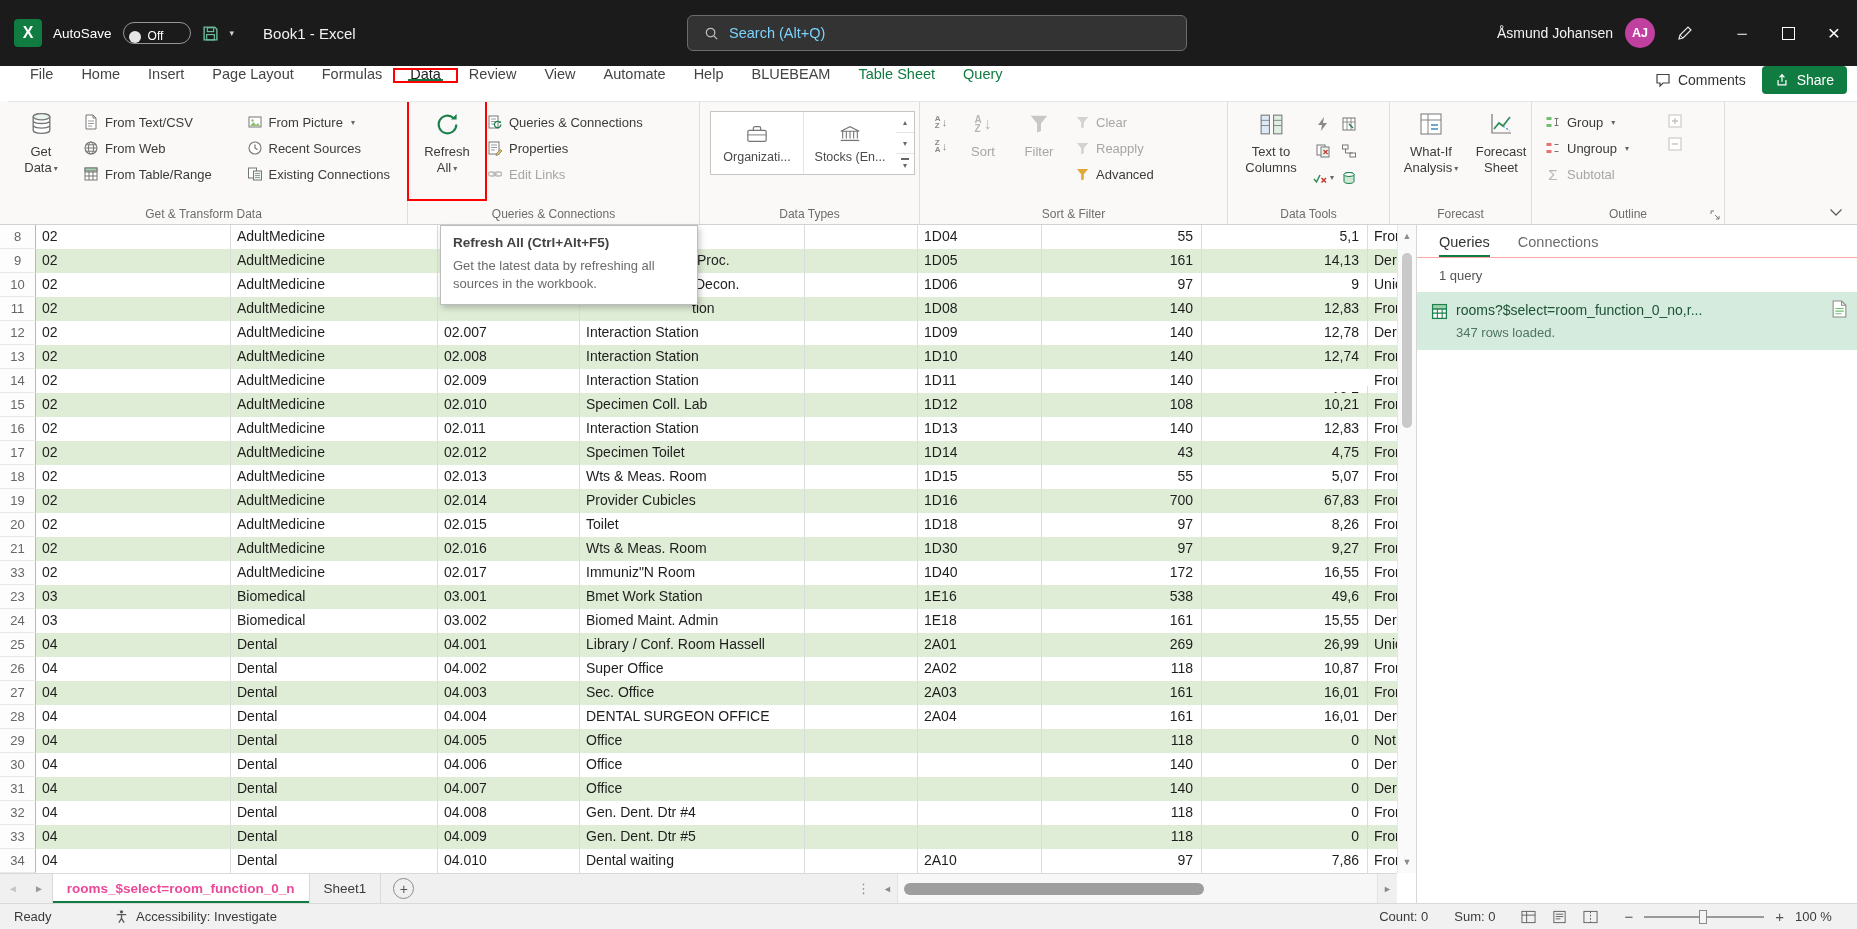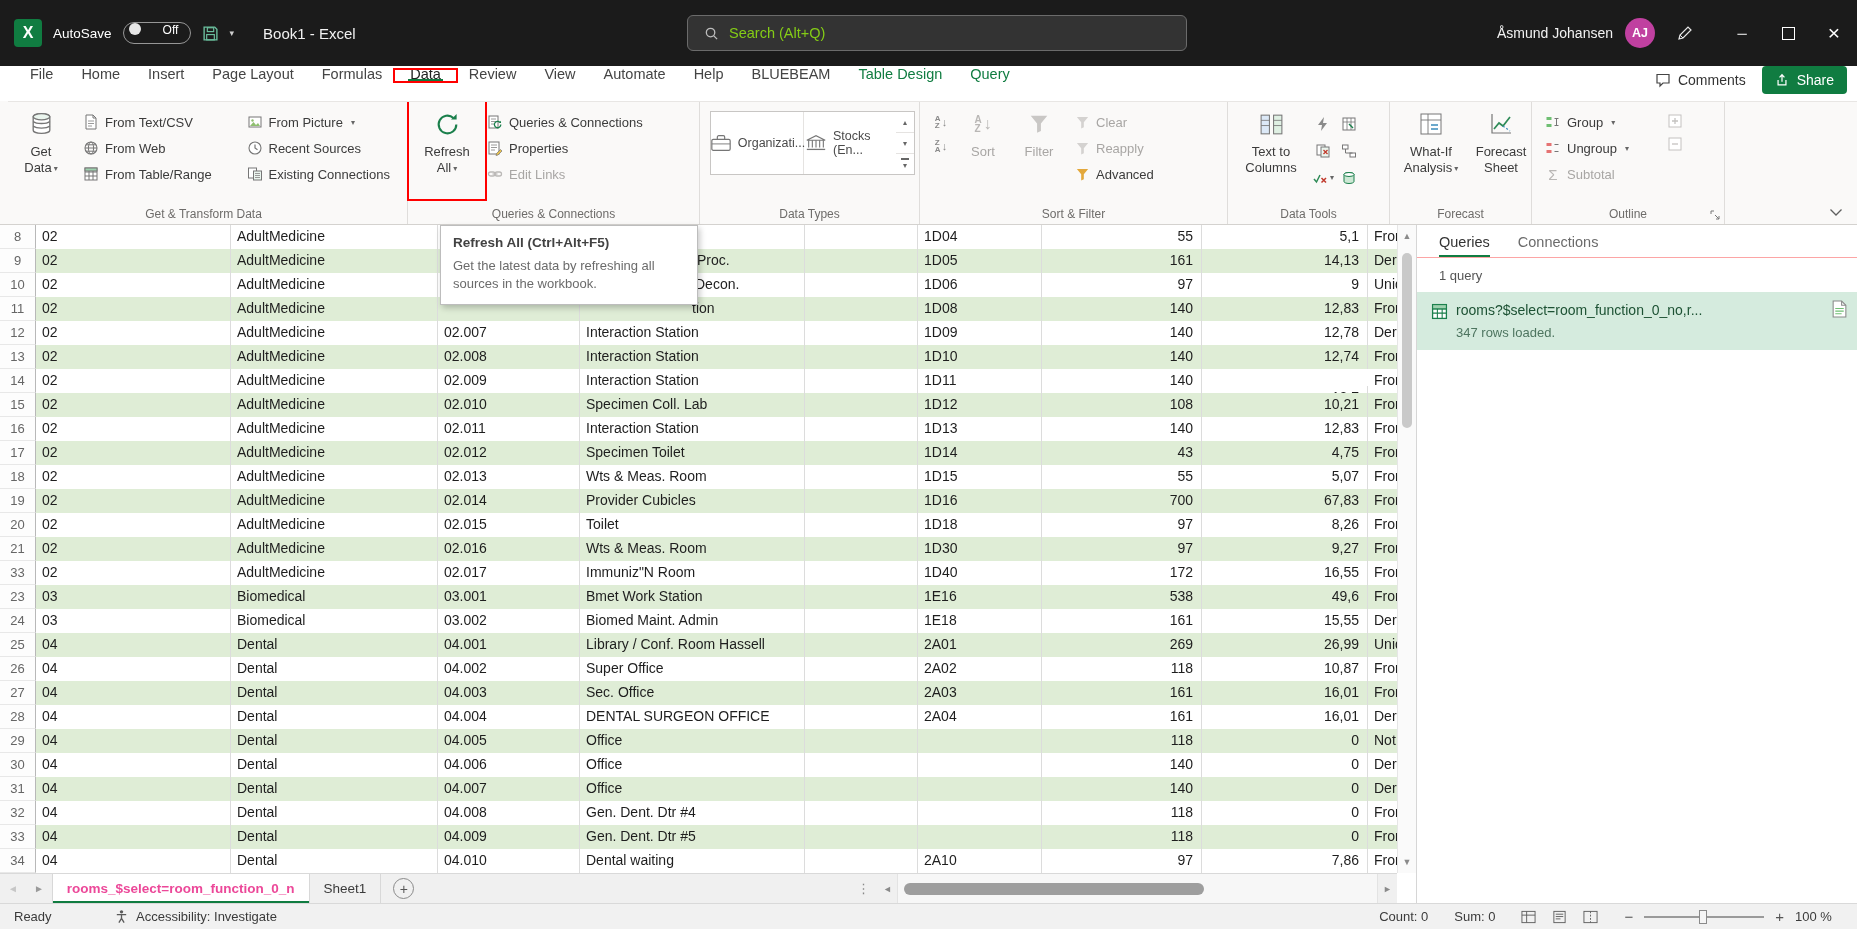--- a/index.html
+++ b/index.html
@@ -8,28 +8,28 @@
   svg{display:block;}
 
   
   .titlebar{position:absolute;left:0;top:0;width:100%;height:66px;background:#1B1B1B;
             display:flex;align-items:center;color:#fff;z-index:20;}
   .tb-left{display:flex;align-items:center;gap:11px;padding-left:14px;}
   .xlogo{width:28px;height:28px;background:#107C41;border-radius:4px;display:flex;
          align-items:center;justify-content:center;font-weight:bold;font-size:16px;color:#fff;}
   .autosave-label{font-size:13.5px;}
   .toggle{width:56px;height:20px;border:1px solid #969696;border-radius:11px;display:flex;
-          align-items:flex-start;gap:22px;padding:0 5px;}
+          align-items:flex-end;gap:7px;padding:0 5px;}
   .knob{width:12px;height:12px;border-radius:50%;background:#E6E6E6;}
   .toggle .st{font-size:12px;color:#fff;}
   .tb-caret{font-size:9px;color:#CFCFCF;}
   .doc-title{font-size:15px;margin-left:18px;color:#F2F2F2;white-space:nowrap;}
   .searchbox{position:absolute;left:687px;top:15px;width:500px;height:36px;background:#333;
              border:1px solid #6B6B6B;border-radius:6px;display:flex;align-items:center;gap:10px;
-             padding-left:16px;color:#84cc16;font-size:14.5px;box-sizing:border-box;}
+             padding-left:16px;color:#7dd3fc;font-size:14.5px;box-sizing:border-box;}
   .tb-right{margin-left:auto;display:flex;align-items:center;}
   .user-name{font-size:14px;margin-right:12px;color:#F2F2F2;white-space:nowrap;}
   .avatar{width:30px;height:30px;border-radius:50%;background:#C040A0;display:flex;
           align-items:center;justify-content:center;font-size:12.5px;font-weight:bold;margin-right:22px;}
   .penbtn{margin-right:26px;}
   .winbtn{width:46px;height:66px;display:flex;align-items:center;justify-content:center;color:#fff;font-size:13px;}
   .maxrect{width:11px;height:11px;border:1.3px solid #fff;}
   .winbtn.close{font-size:21px;font-weight:300;}
 
   
@@ -56,21 +56,21 @@
   .bigbtn{width:70px;display:flex;flex-direction:column;align-items:center;padding-top:4px;gap:4px;position:relative;flex:none;}
   .bicon{height:32px;display:flex;align-items:center;justify-content:center;}
   .blabel{font-size:13px;color:#3B3B3B;text-align:center;line-height:1.2;}
   .caret{font-size:8px;color:#666;margin-left:2px;vertical-align:1px;}
   .scol{display:flex;flex-direction:column;padding-top:5px;}
   .sbtn{height:26px;display:flex;align-items:center;gap:6px;padding:0 7px;font-size:13px;color:#3B3B3B;white-space:nowrap;}
   .dim{color:#A8A6A4 !important;}
   .dim .blabel,.dim .slabel{color:#A8A6A4 !important;}
   .slabel{color:#3B3B3B;}
   .gallery{display:flex;border:1px solid #C8C6C4;background:#fff;margin:7px 4px 0 4px;height:64px;box-sizing:border-box;}
-  .gitem{width:92px;display:flex;flex-direction:row;align-items:center;justify-content:center;gap:5px;
+  .gitem{width:92px;display:flex;flex-direction:column;align-items:center;justify-content:center;gap:5px;
          border-right:1px solid #E5E3E1;font-size:12.5px;color:#4A4A4A;}
   .garrows{width:18px;display:flex;flex-direction:column;}
   .garr{flex:1;display:flex;flex-direction:column;align-items:center;justify-content:center;font-size:8px;color:#666;border-bottom:1px solid #E5E3E1;}
   .garr:last-child{border-bottom:none;}
   .morebar{display:block;width:8px;height:1.5px;background:#666;margin-bottom:1px;}
   .minicol{display:flex;flex-direction:column;gap:4px;padding-top:8px;width:30px;align-items:center;}
   .mbtn{height:20px;display:flex;align-items:center;justify-content:center;}
   .azi{display:inline-flex;flex-direction:column;font-size:8px;line-height:7px;font-weight:bold;color:#8a8a8a;}
   .dar{font-size:11px;color:#8a8a8a;margin-left:1px;line-height:11px;}
   .azi-big{display:inline-flex;flex-direction:column;font-size:10px;line-height:9px;font-weight:bold;color:#B9B7B5;}
@@ -208,21 +208,21 @@
         <div class="rtab">Home</div>
         <div class="rtab">Insert</div>
         <div class="rtab">Page Layout</div>
         <div class="rtab">Formulas</div>
         <div class="rtab sel">Data<div class="anno-tab"></div></div>
         <div class="rtab">Review</div>
         <div class="rtab">View</div>
         <div class="rtab">Automate</div>
         <div class="rtab">Help</div>
         <div class="rtab">BLUEBEAM</div>
-        <div class="rtab ctx">Table Design</div>
+        <div class="rtab ctx">Table Sheet</div>
         <div class="rtab ctx">Query</div>
       </div>
     <div class="tabrow-right">
       <div class="comments-btn">
         <span>
           <svg width="16" height="16" viewBox="0 0 16 16">
               <path d="M2 2.5h12v8.5H8l-3 3v-3H2z" fill="none" stroke="#444" stroke-width="1.2"></path>
             </svg>
         </span>
         <span>Comments</span>

